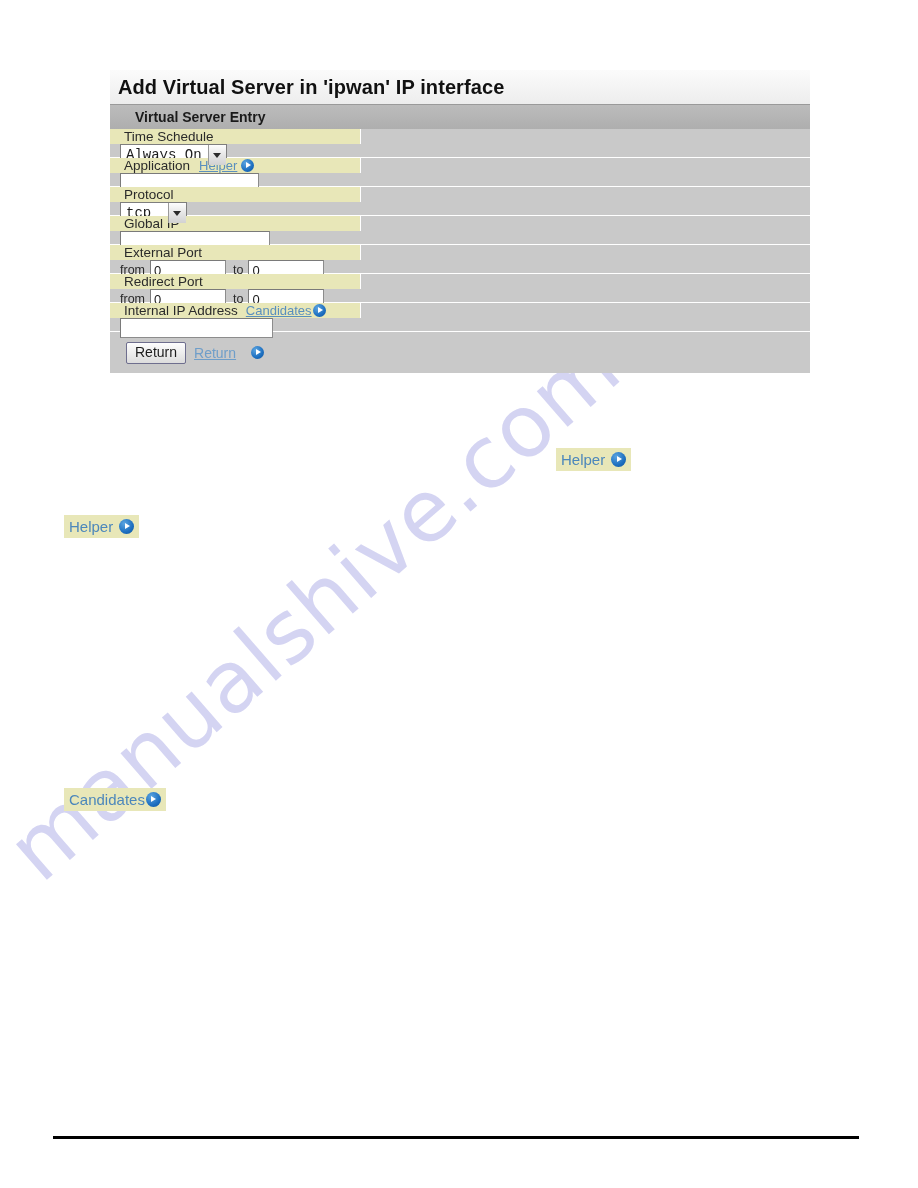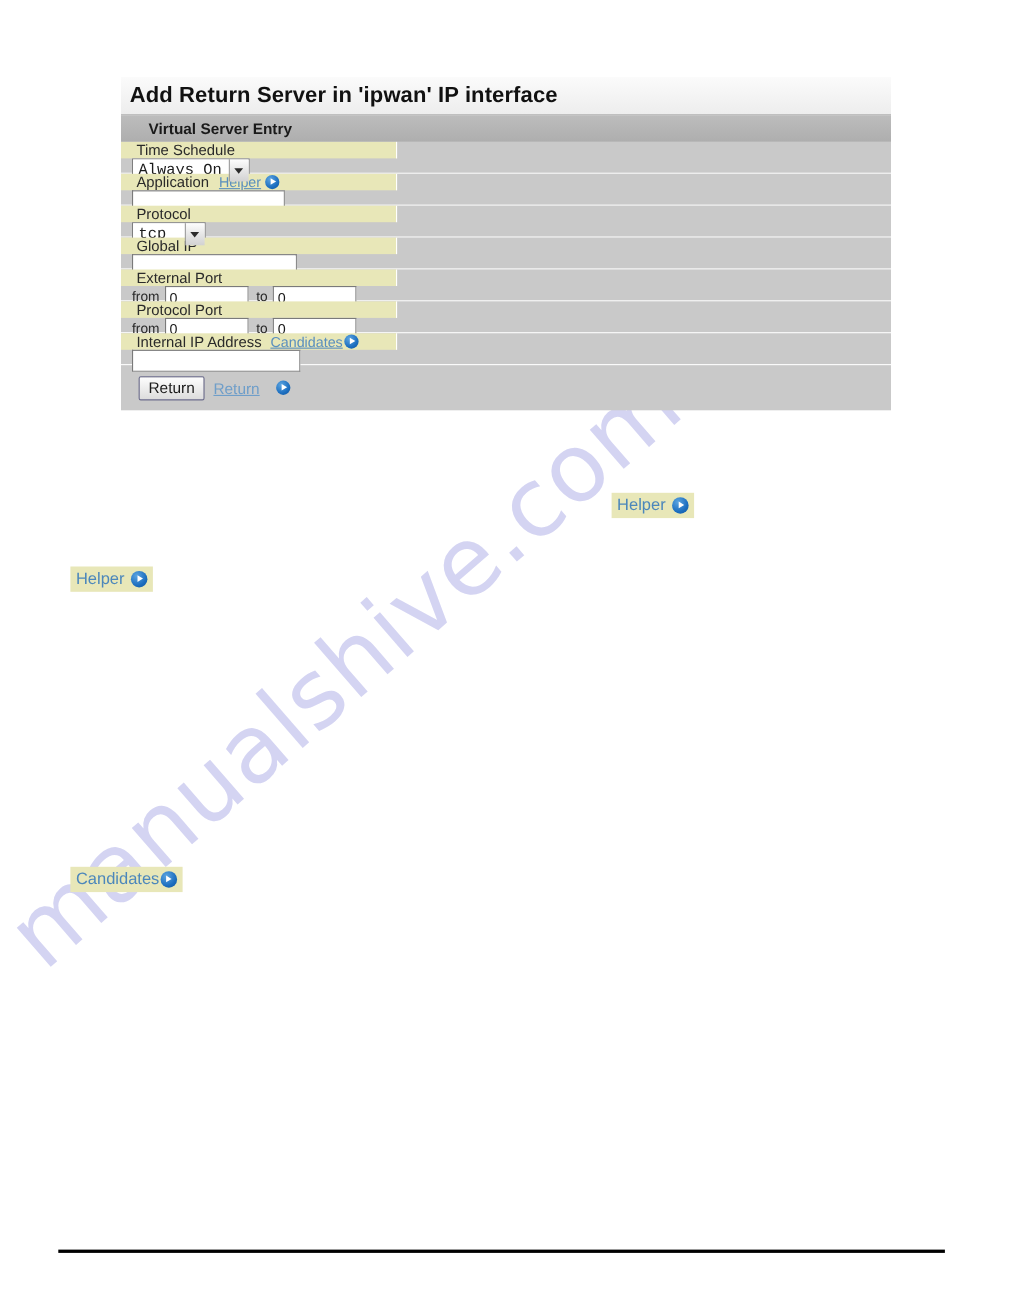--- a/index.html
+++ b/index.html
@@ -264,21 +264,21 @@
 </style>
 </head>
 <body>
 
 <div id="watermark">
   <div class="wm-text">manualshive.com</div>
 </div>
 
 <div id="panel">
 
-  <div class="panel-title">Add Return Server in 'ipwan' IP interface</div>
+  <div class="panel-title">Add Virtual Server in 'ipwan' IP interface</div>
 
   <div class="panel-subhead">Virtual Server Entry</div>
 
   <div class="row">
     <div class="cell-label">
       <span>Time Schedule</span>
     </div>
     <div class="cell-value">
       <div class="combo-wrap">
         <span class="combo-text" style="min-width:76px">Always On</span>
@@ -328,21 +328,21 @@
     <div class="cell-value">
       <span class="fromto">from</span>
       <input class="txtbox txt-port" type="text" value="0" style="">
       <span class="fromto second">to</span>
       <input class="txtbox txt-port" type="text" value="0" style="">
     </div>
   </div>
 
   <div class="row">
     <div class="cell-label">
-      <span>Protocol Port</span>
+      <span>Redirect Port</span>
     </div>
     <div class="cell-value">
       <span class="fromto">from</span>
       <input class="txtbox txt-port" type="text" value="0" style="">
       <span class="fromto second">to</span>
       <input class="txtbox txt-port" type="text" value="0" style="">
     </div>
   </div>
 
   <div class="row">

